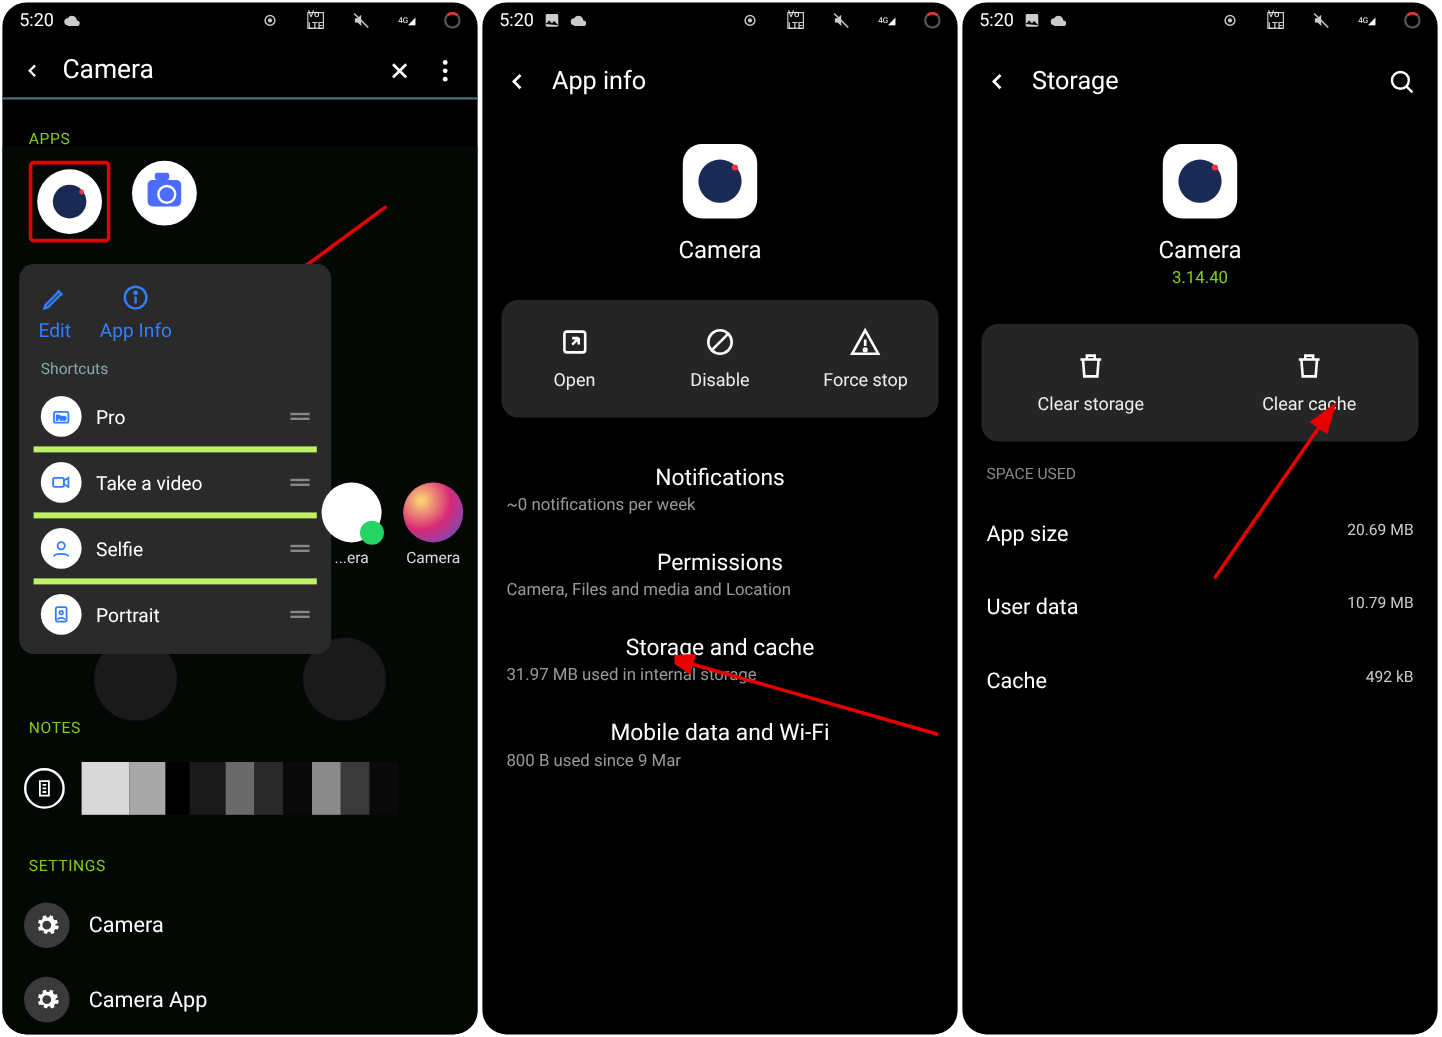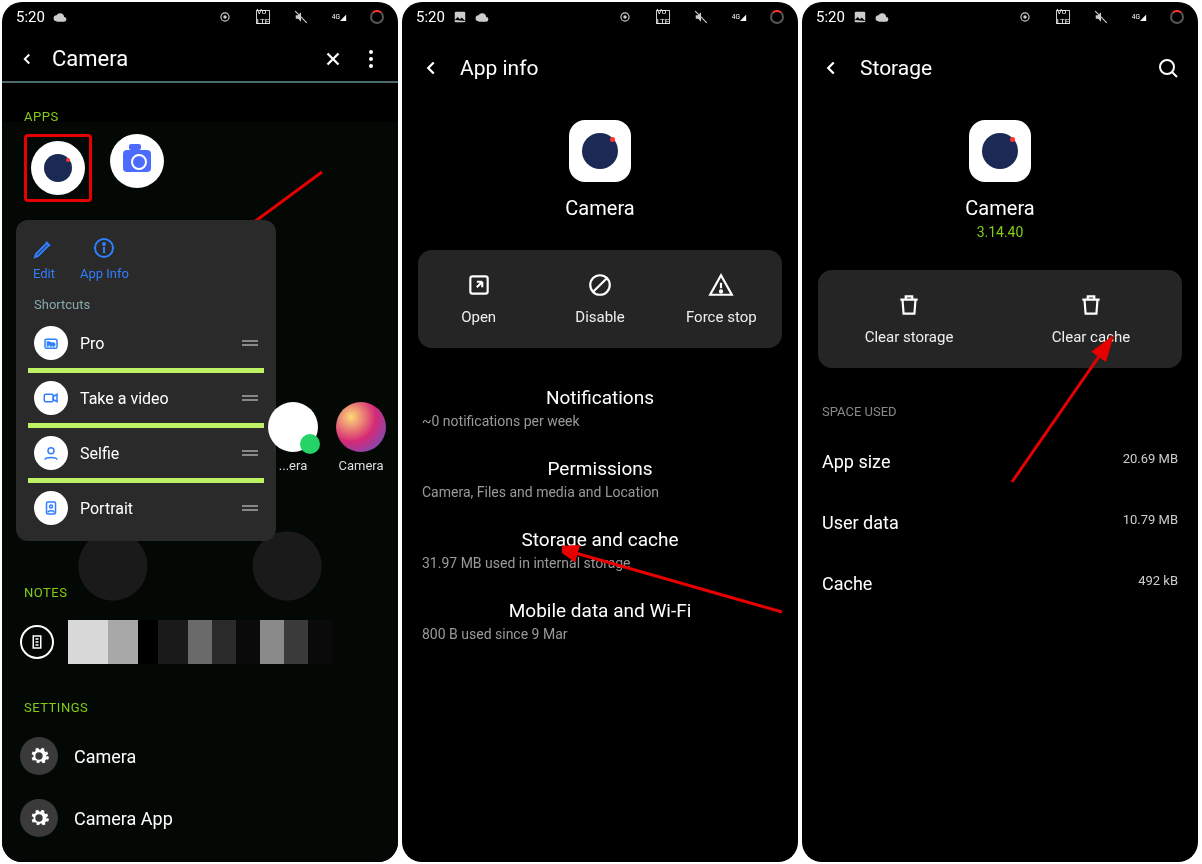--- a/index.html
+++ b/index.html
@@ -71,21 +71,21 @@
   .popup {
     margin: 18px 14px 0;
     background:#2a2a2a;
     border-radius:12px;
     padding: 10px 0 8px;
     width: 260px;
   }
   .popup-top {
     display:flex; justify-content:flex-start; gap:24px; padding:6px 16px 10px;
   }
-  .pt-item{ display:flex; flex-direction:column; align-items:center; gap:6px; color:#2f7fff; font-size:13px;}
+  .pt-item{ display:flex; flex-direction:column; align-items:center; gap:6px; color:#2f7fff; font-size:16px;}
   .pt-icon{width:24px;height:24px;}
   .popup-sect-label{ color:#8aa; font-size:13px; padding:6px 18px 6px; }
   .popup-list{ padding:0 12px; }
   .pl-row{
     display:flex; align-items:center; gap:12px; padding:8px 6px;
     border-bottom:5px solid #bef264;
   }
   .pl-row:last-child{border-bottom:none;}
   .pl-icon{ width:34px;height:34px;border-radius:50%;background:#fff;display:flex;align-items:center;justify-content:center;color:#2f7fff;}
   .pl-label{ flex:1; font-size:16px; }
@@ -138,21 +138,21 @@
   .info-title{ font-size:19px;text-align:center; }
   .info-sub{ font-size:14px; color:#9a9a9a; margin-top:4px;}
   .info-item.expandable{ display:flex; align-items:center;}
   .chev{ margin-left:auto; }
 
   .kv-list{ padding:8px 20px 0;}
   .kv-row{ display:flex; justify-content:space-between; padding:20px 0;}
   .kv-key{ font-size:18px; }
   .kv-val{ font-size:13px; color:#ccc;}
 
-  .section-caption{ color:#888; font-size:13px; padding:36px 20px 4px;}
+  .section-caption{ color:#888; font-size:13px; padding:20px 20px 4px;}
 
   
   .arrow-svg{ position:absolute; pointer-events:none; }
 
   svg { display:block; }
 </style>
 </head>
 <body>
 
 <div class="phone s1">
@@ -303,21 +303,21 @@
             <div style="position:absolute;bottom:-2px;right:-2px;width:20px;height:20px;background:#25d366;border-radius:50%;"></div>
           </div>
         <span>...era</span>
       </div>
       <div class="side-app">
         <div class="side-ic" style="background:radial-gradient(circle at 30% 30%,#feda75,#d62976,#4f5bd5);"></div>
         <span>Camera</span>
       </div>
     </div>
 
-    <div class="sect-label" style="padding-top:44px">NOTES</div>
+    <div class="sect-label" style="padding-top:55px">NOTES</div>
     <div class="notes-row">
       <div class="note-ic">
         <svg viewBox="0 0 24 24" width="18" height="18" fill="none" stroke="#fff" stroke-width="2">
             <path d="M7 4h10v16H7z"></path>
             <path d="M10 8h4M10 12h4M10 16h4"></path>
           </svg>
       </div>
       <div class="pix-blocks">
         <div style="width:40px;background:#d8d8d8"></div>
           <div style="width:30px;background:#a8a8a8"></div>

